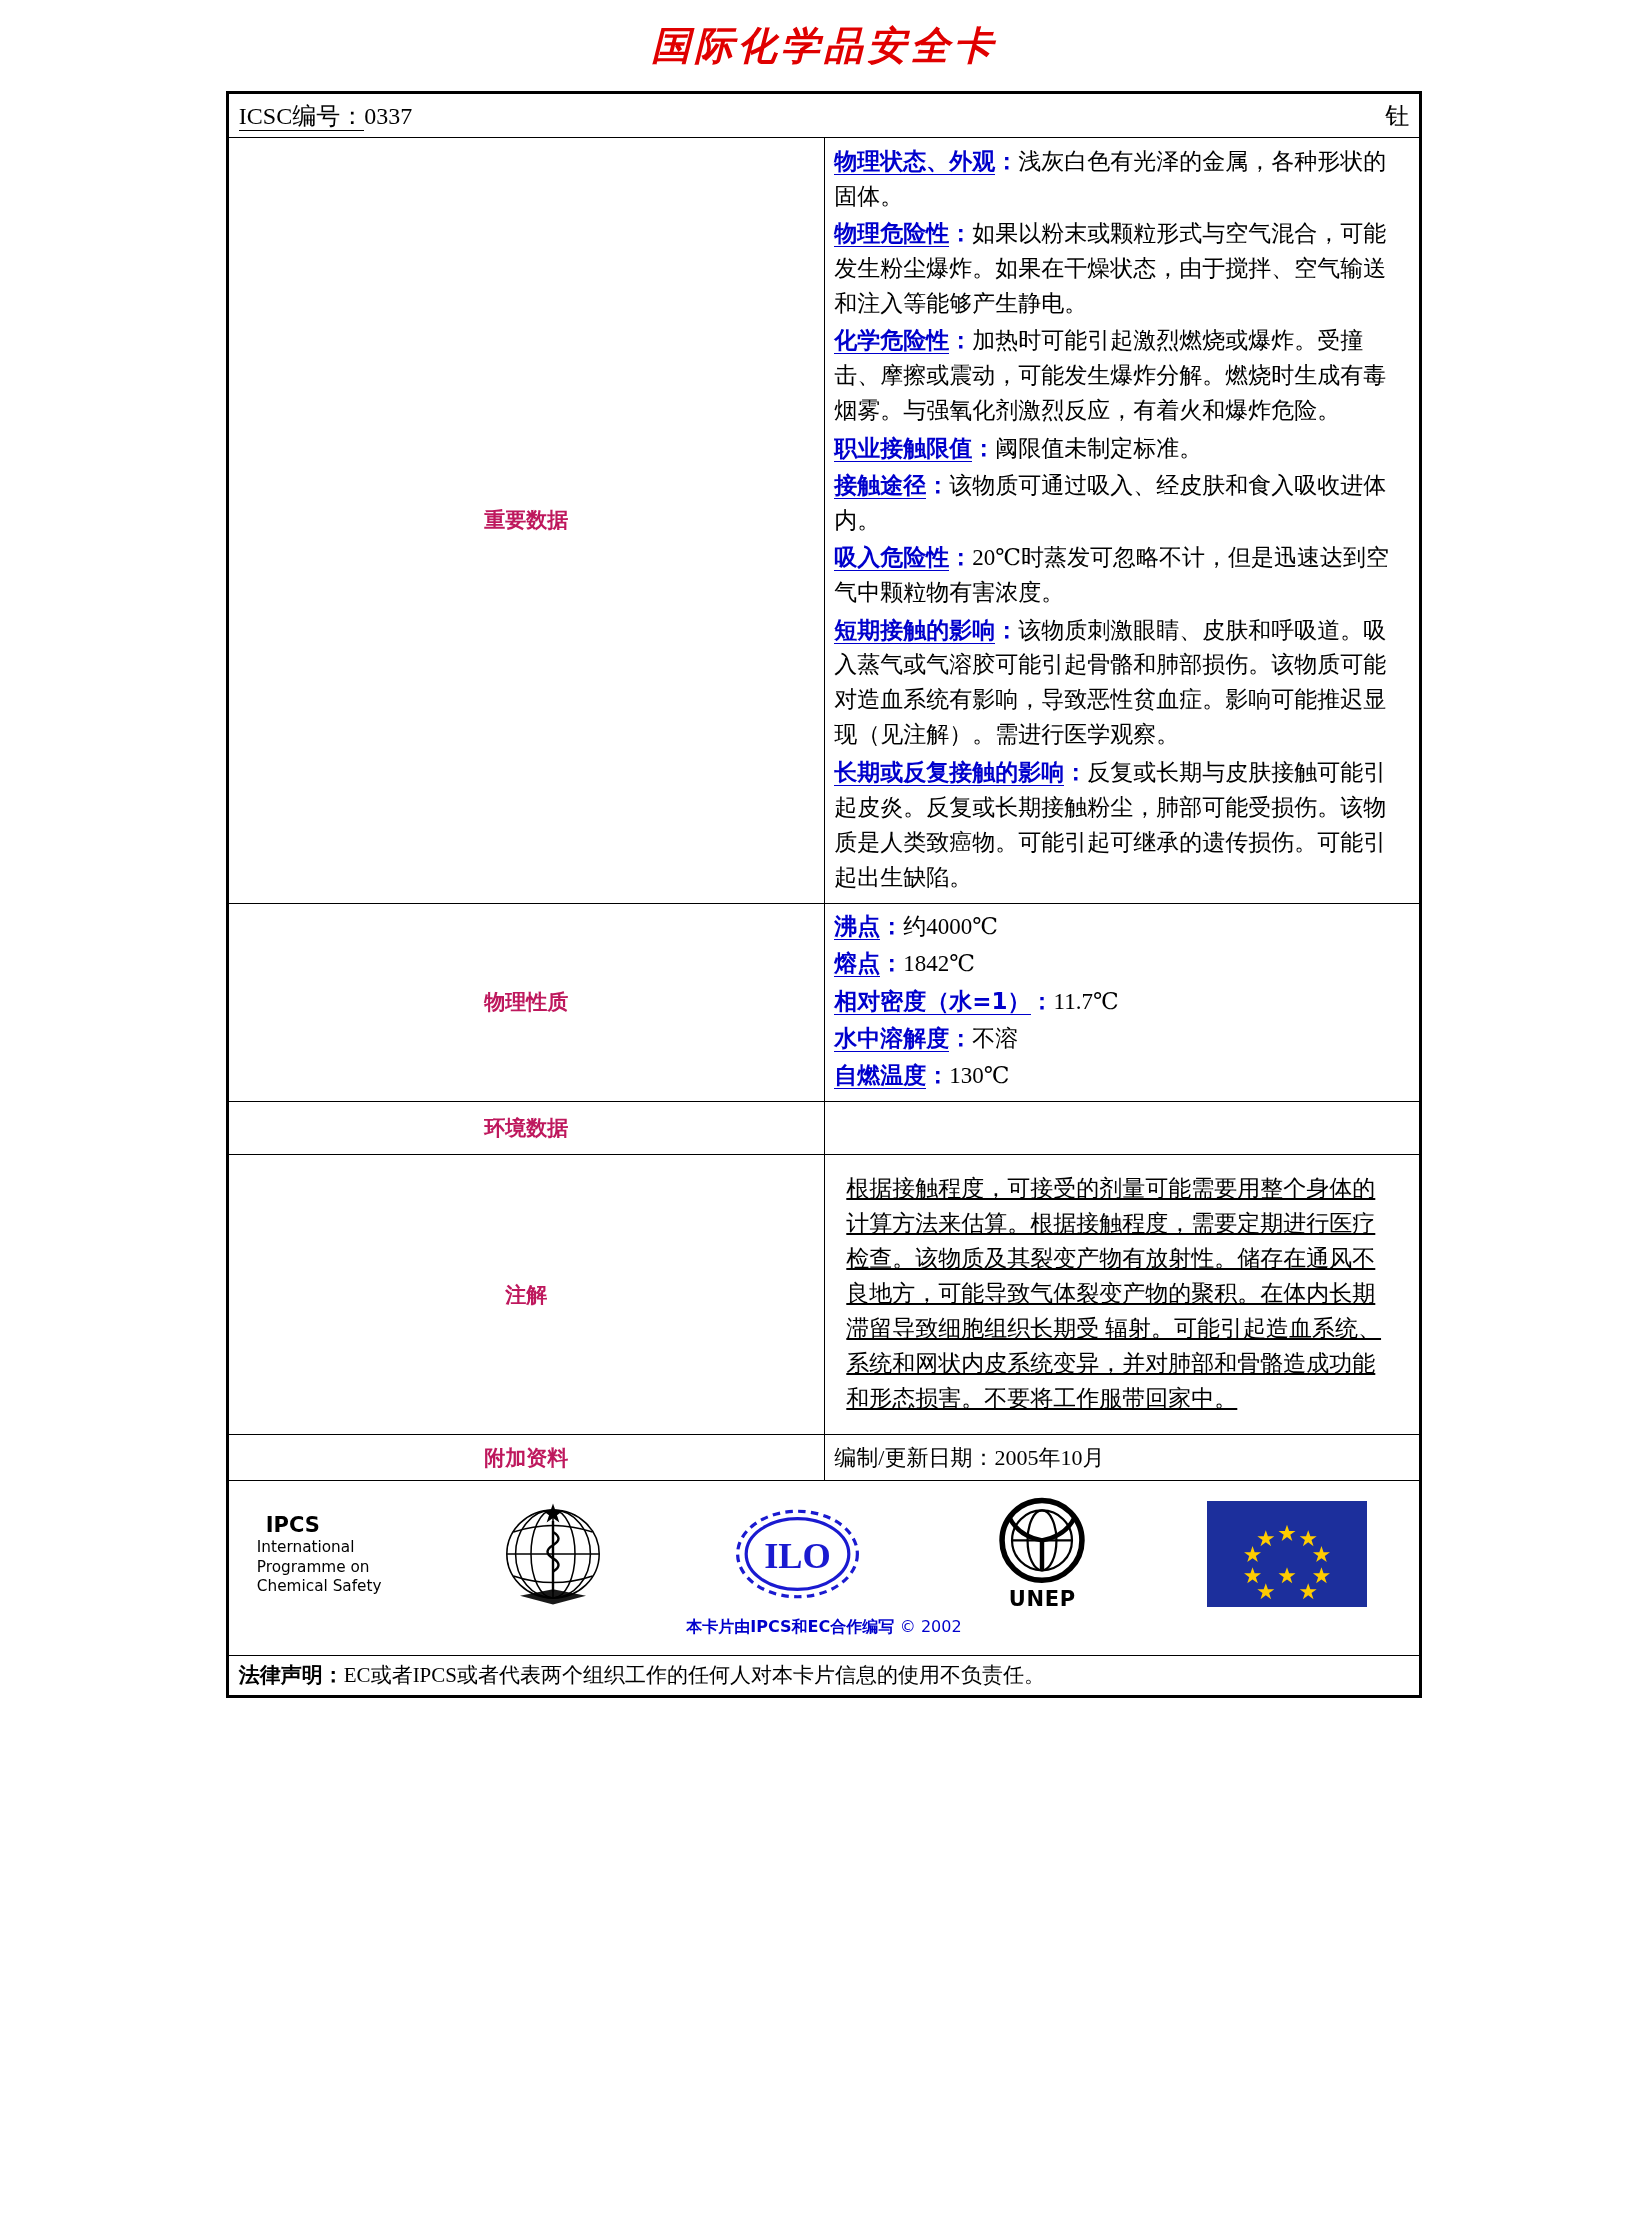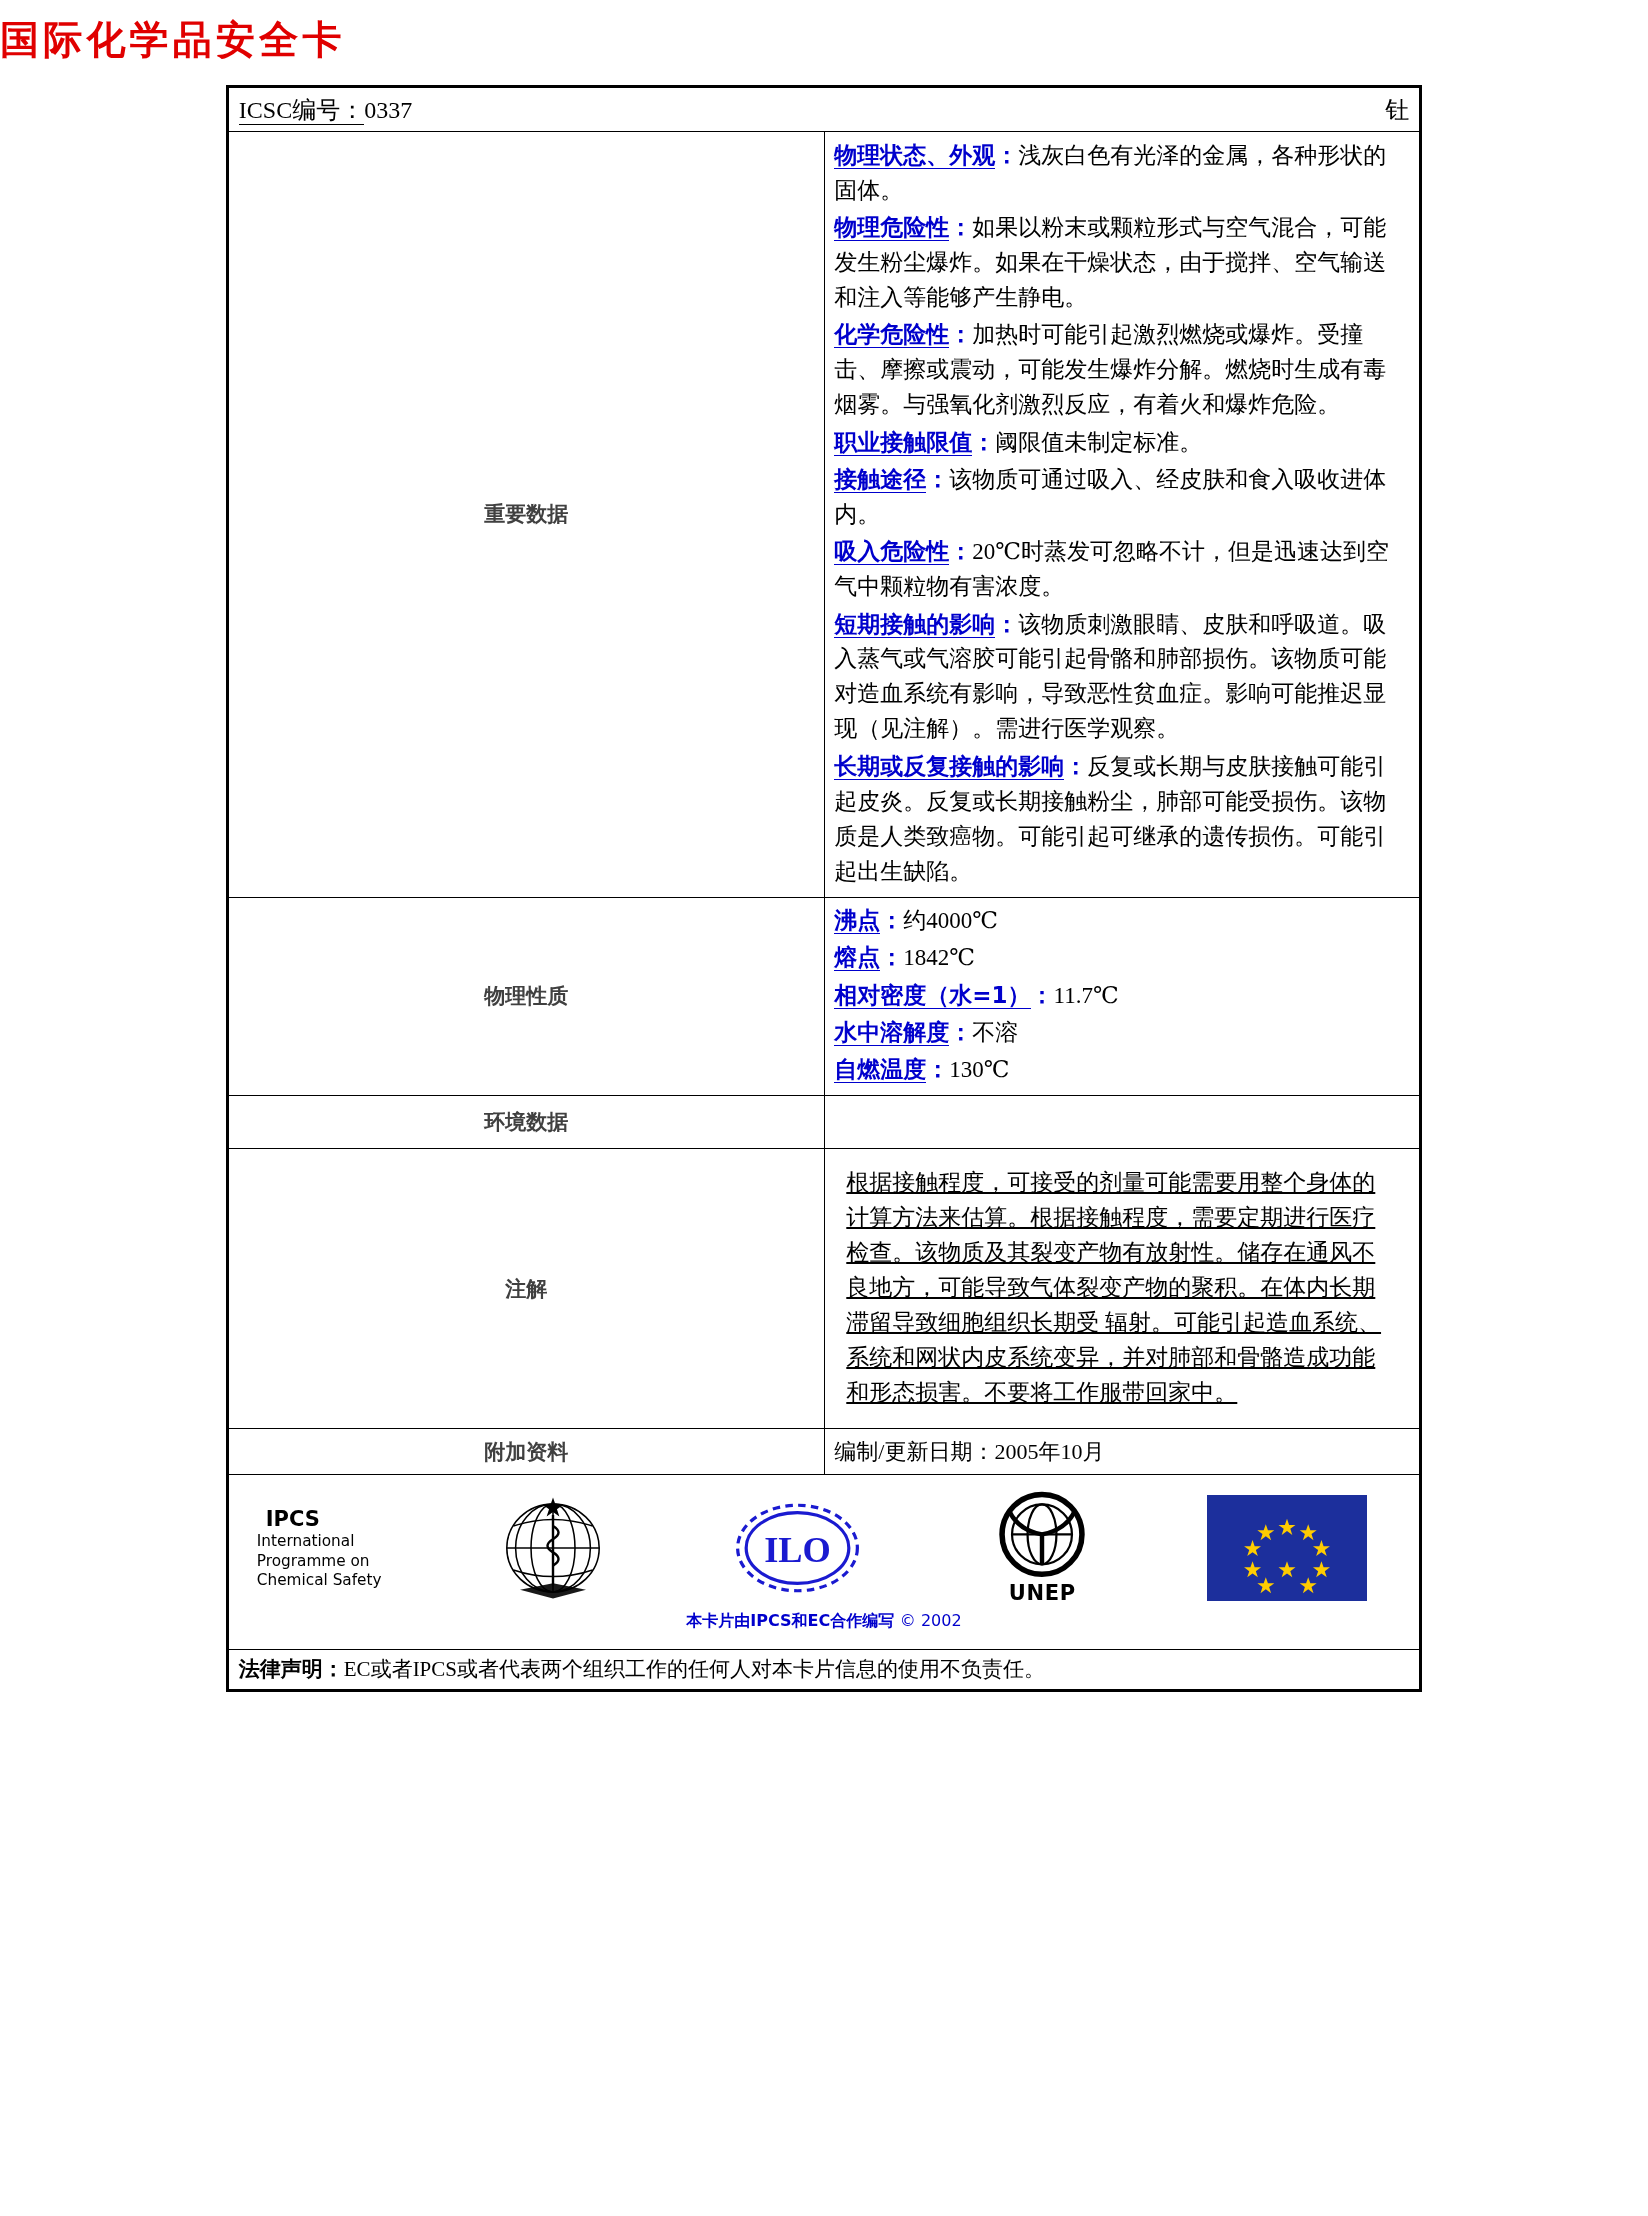--- a/index.html
+++ b/index.html
@@ -14,27 +14,29 @@
     color: #000000;
   }
   .page {
     width: 1648px;
     height: 2216px;
     position: relative;
     box-sizing: border-box;
     padding: 0;
   }
   .doc-title {
+    text-align: center;
     color: #e00000;
     font-family: "DejaVu Sans", "Liberation Sans", sans-serif;
     font-weight: bold;
     font-size: 39px;
     letter-spacing: 4.2px;
-    margin-top: 13px;
+    margin-top: 19px;
     margin-bottom: 18px;
+    font-style: italic;
   }
   .card {
     margin: 0 auto;
     width: 1196px;
     border: 2.8px solid #000000;
     box-sizing: border-box;
     background: #fff;
   }
   table.main {
     border-collapse: collapse;
@@ -60,21 +62,21 @@
     border-bottom: 1.4px solid #000;
     padding-bottom: 1.4px;
   }
   .chem-name {
     float: right;
     font-size: 24px;
   }
   .label-cell {
     width: 167px;
     text-align: center;
-    color: #404040;
+    color: #be185d;
     font-family: "DejaVu Sans", "Liberation Sans", sans-serif;
     font-weight: bold;
     font-size: 21px;
     vertical-align: middle !important;
   }
   .content-cell {
     font-size: 23px;
     line-height: 1.52;
   }
   .content-cell p {

